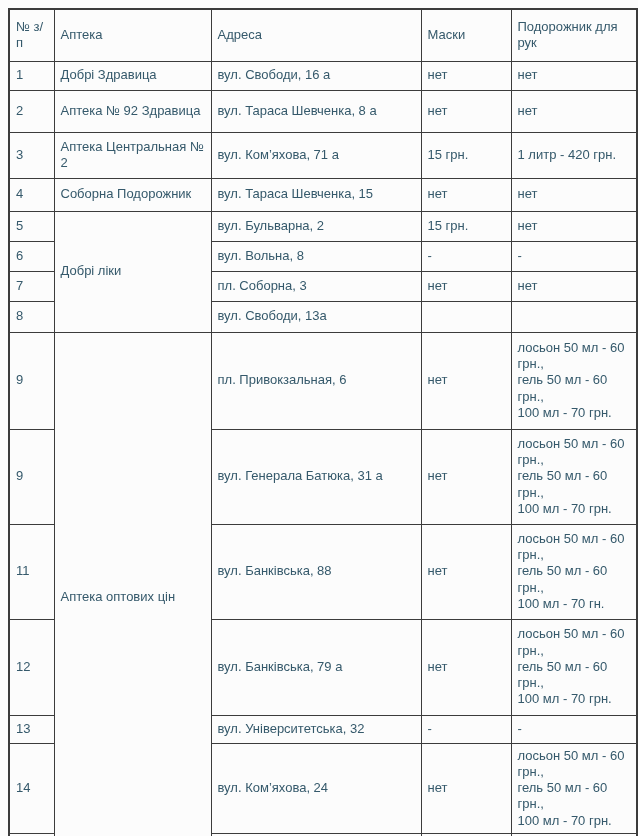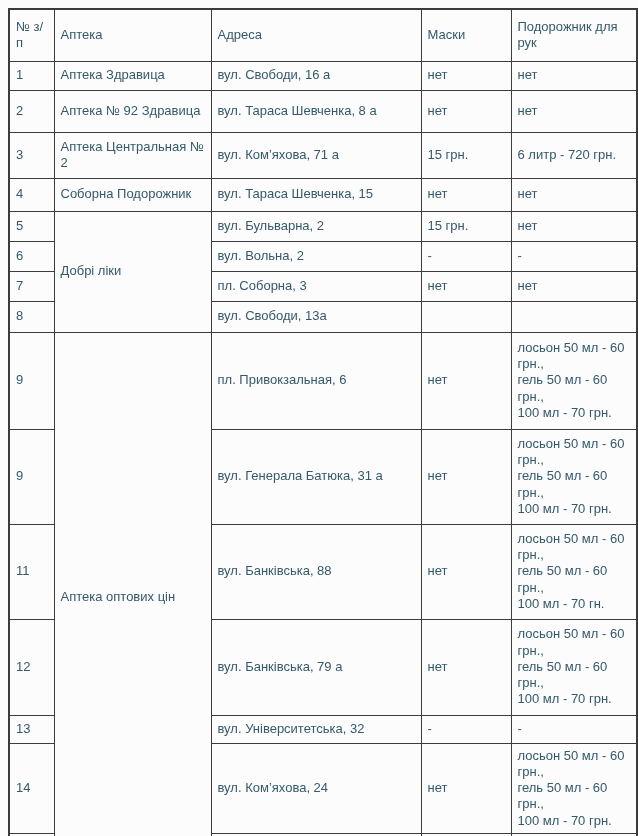--- a/index.html
+++ b/index.html
@@ -50,61 +50,61 @@
       <tr style="height:52px">
         <th>№ з/п</th>
         <th>Аптека</th>
         <th>Адреса</th>
         <th>Маски</th>
         <th>Подорожник для рук</th>
       </tr>
 
       <tr style="height:29px">
         <td>1</td>
-        <td>Аптека Здравица</td>
+        <td>Добрі Здравица</td>
         <td>вул. Свободи, 16 а</td>
         <td>нет</td>
         <td>нет</td>
       </tr>
 
       <tr style="height:42px">
         <td>2</td>
         <td>Аптека № 92 Здравица</td>
         <td>вул. Тараса Шевченка, 8 а</td>
         <td>нет</td>
         <td>нет</td>
       </tr>
 
       <tr style="height:46px">
         <td>3</td>
         <td>Аптека Центральная № 2</td>
         <td>вул. Ком’яхова, 71 а</td>
         <td>15 грн.</td>
-        <td>6 литр - 720 грн.</td>
+        <td>1 литр - 420 грн.</td>
       </tr>
 
       <tr style="height:33px">
         <td>4</td>
         <td>Соборна Подорожник</td>
         <td>вул. Тараса Шевченка, 15</td>
         <td>нет</td>
         <td>нет</td>
       </tr>
 
       <tr style="height:30px">
         <td>5</td>
         <td rowspan="4">Добрі ліки</td>
         <td>вул. Бульварна, 2</td>
         <td>15 грн.</td>
         <td>нет</td>
       </tr>
 
       <tr style="height:30px">
         <td>6</td>
-        <td>вул. Вольна, 2</td>
+        <td>вул. Вольна, 8</td>
         <td>-</td>
         <td>-</td>
       </tr>
 
       <tr style="height:30px">
         <td>7</td>
         <td>пл. Соборна, 3</td>
         <td>нет</td>
         <td>нет</td>
       </tr>

